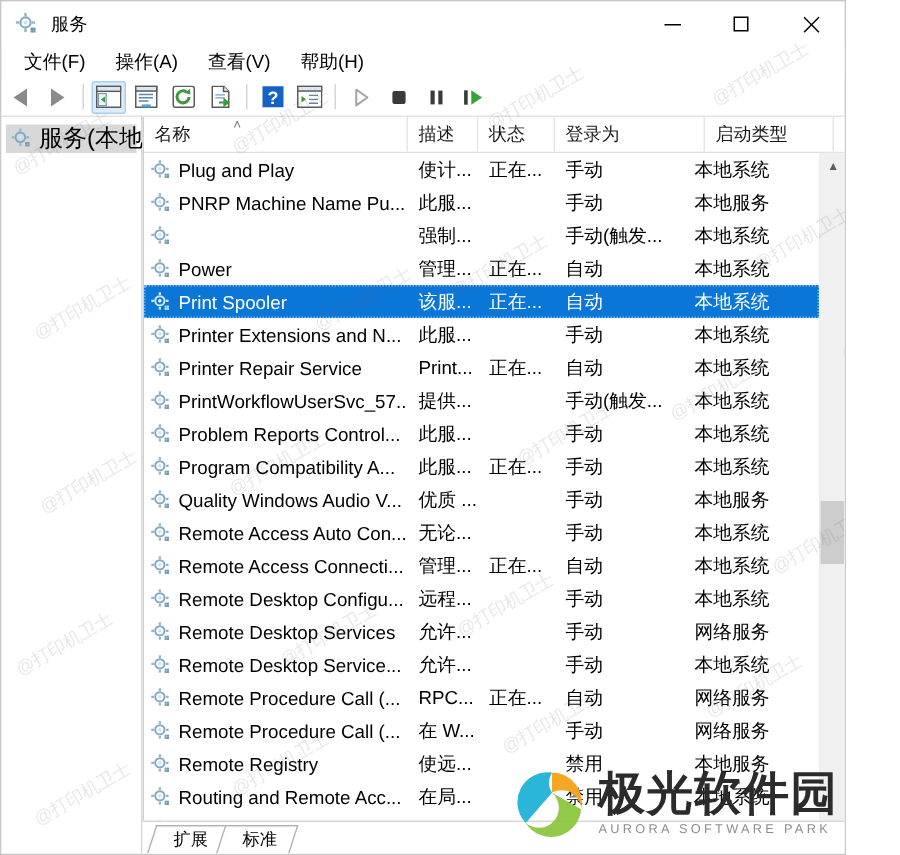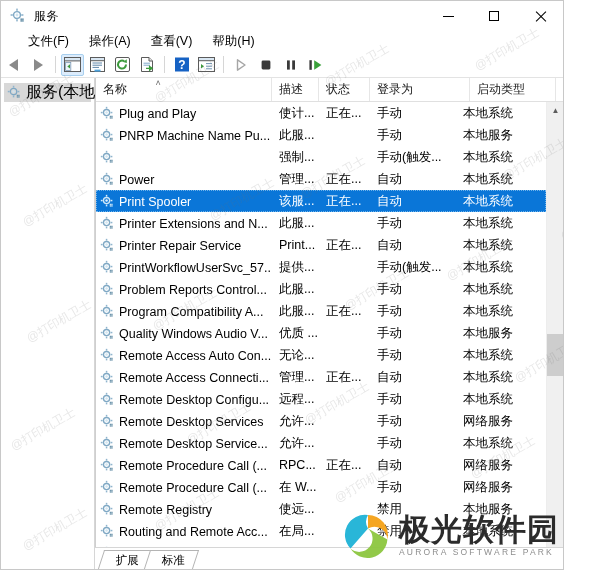--- a/index.html
+++ b/index.html
@@ -51,21 +51,21 @@
   .glyph-close { position: relative; width: 11px; height: 11px; }
   .glyph-close:before, .glyph-close:after {
     content:""; position:absolute; left:-1px; top:5px;
     width:14px; height:1px; background:#000;
   }
   .glyph-close:before { transform: rotate(45deg); }
   .glyph-close:after  { transform: rotate(-45deg); }
 
   
   .menubar {
-    position: absolute; left: 16px; top: 30px;
+    position: absolute; left: 4px; top: 30px;
     width: 100%; height: 21px;
     background: #ffffff;
     display: flex; align-items: center;
     box-sizing: border-box;
     text-align: center;
   }
   .menu-item {
     font-size: 12.5px; color: #000;
     padding: 2px 9px 2px 9px;
     margin-left: 2px;

